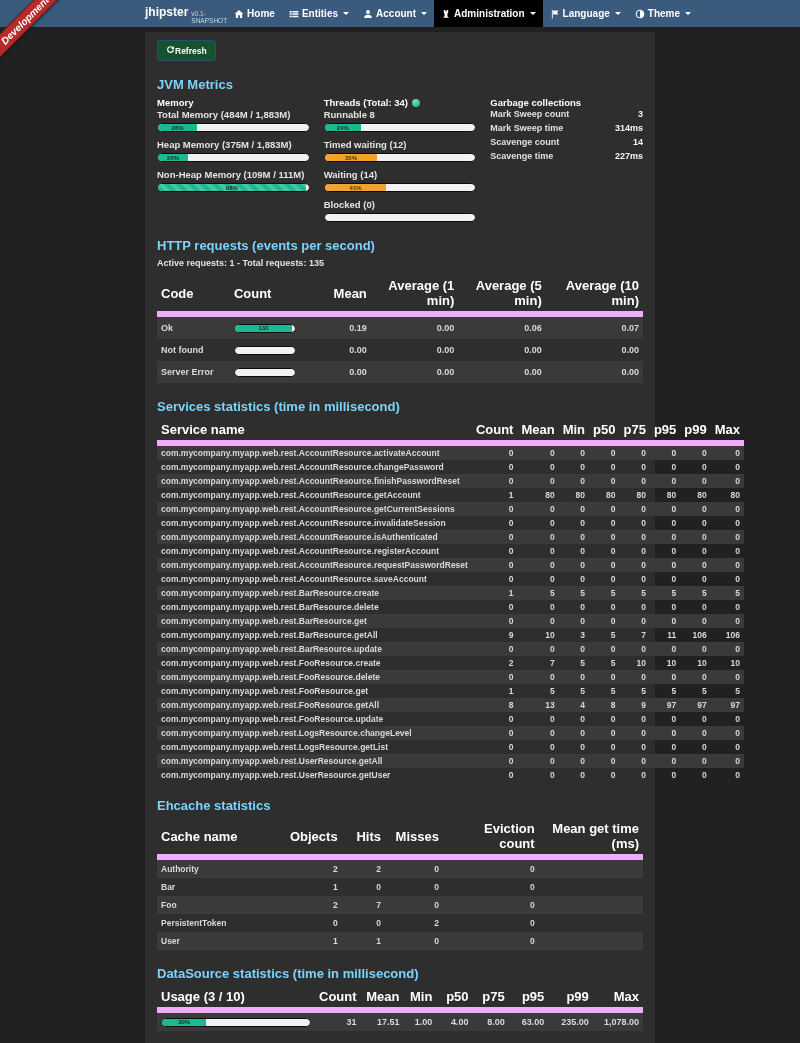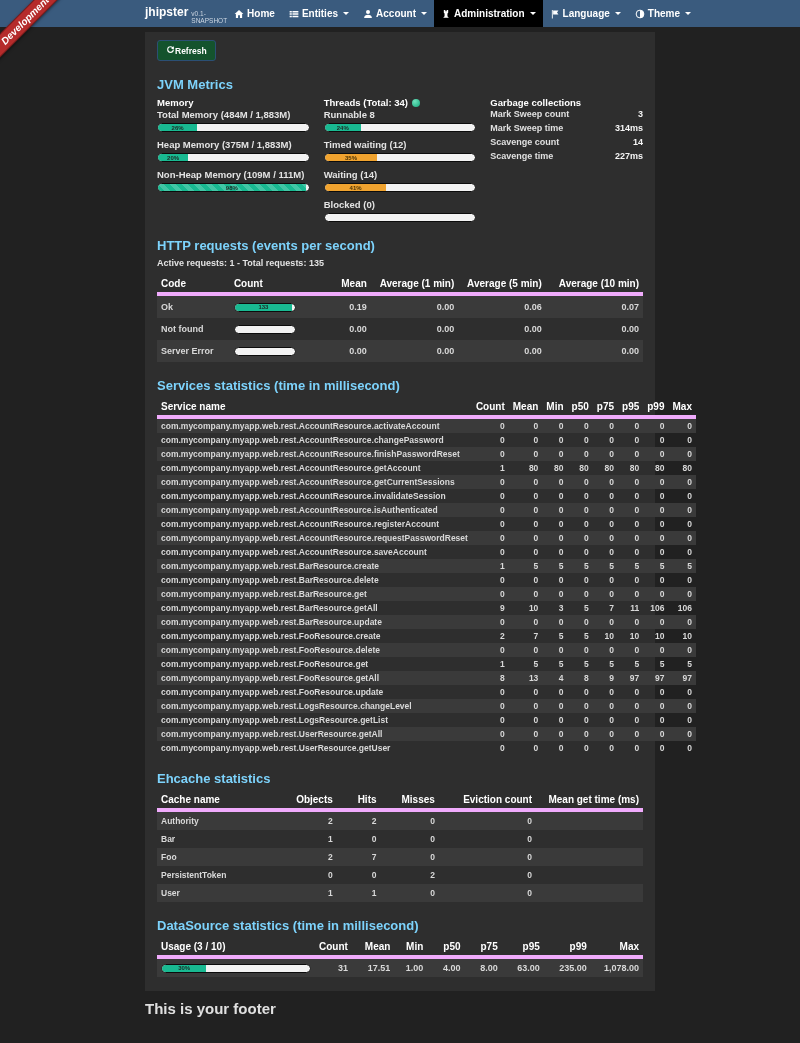--- a/index.html
+++ b/index.html
@@ -80,22 +80,22 @@
   .gc-row .gc-val { color:#f5f5f5; }
   .thread-dot {
     width:8px; height:8px; border-radius:50%;
     background:radial-gradient(circle at 35% 30%, #6fe3bd, #14a87b);
     display:inline-block;
   }
   
   .summary { font-size:9px; font-weight:700; color:#e3e3e3; margin:2px 0 7px 0; }
   table.tbl { width:100%; border-collapse:collapse; }
   table.tbl th {
-    font-size:10px; font-weight:700; color:#fff; text-align:left;
-    padding:3px 4px; border-bottom:4px solid #f0abfc;
+    font-size:13px; font-weight:700; color:#fff; text-align:left;
+    padding:3px 4px; border-bottom:6px solid #f0abfc;
   }
   table.tbl td { font-size:8.5px; font-weight:700; color:#d9d9d9; padding:3px 4px; }
   table.tbl th.num, table.tbl td.num { text-align:right; }
   table.tbl tbody tr:nth-child(odd) { background:#3a3a3a; }
   table.http td { padding:6px 4px; font-size:9px; }
   table.svc td { padding:2px 4px; }
   table.cache td { padding:4px 4px; }
   table.ds td { padding:4px 4px; font-size:9px; }
   .mini-progress { width:62px; height:9px; background:#f2f2f2; border:1px solid #0c0c0c; border-radius:10px; overflow:hidden; }
   .ds-progress { width:150px; height:9px; background:#f2f2f2; border:1px solid #0c0c0c; border-radius:10px; overflow:hidden; }

